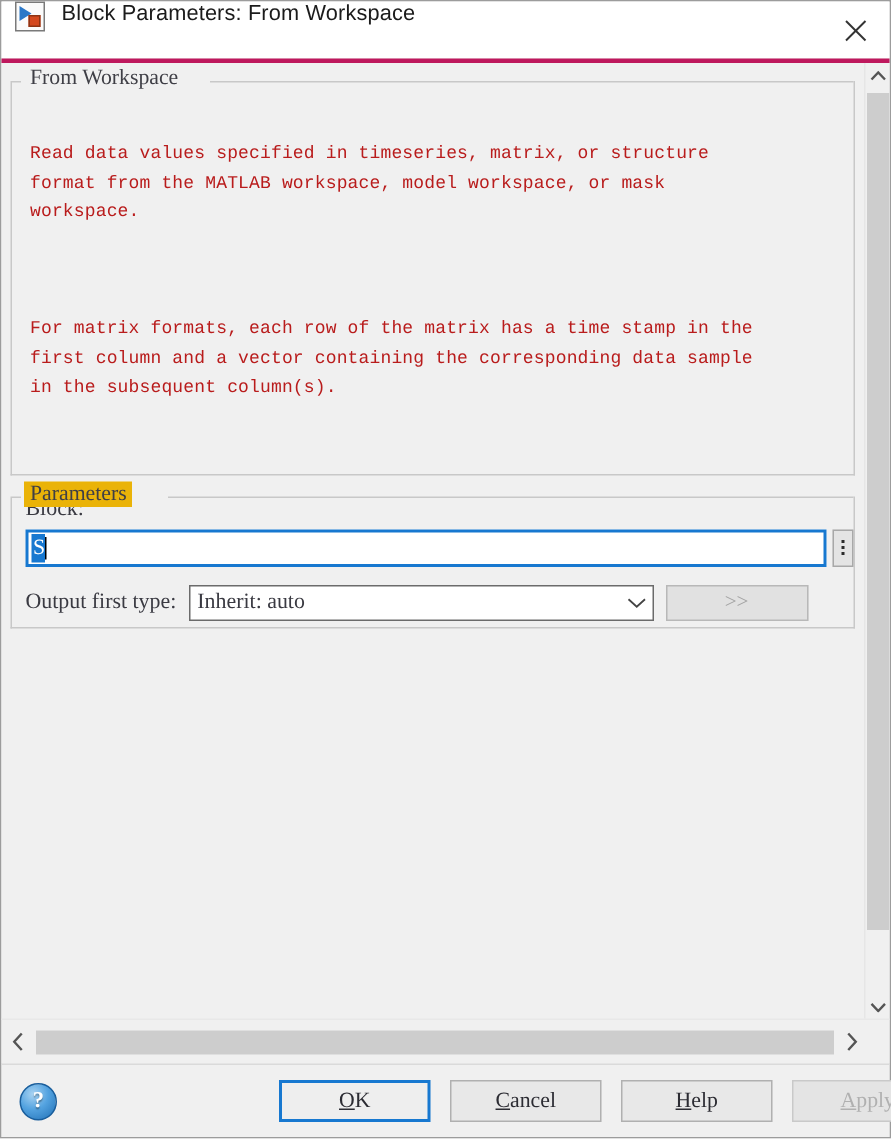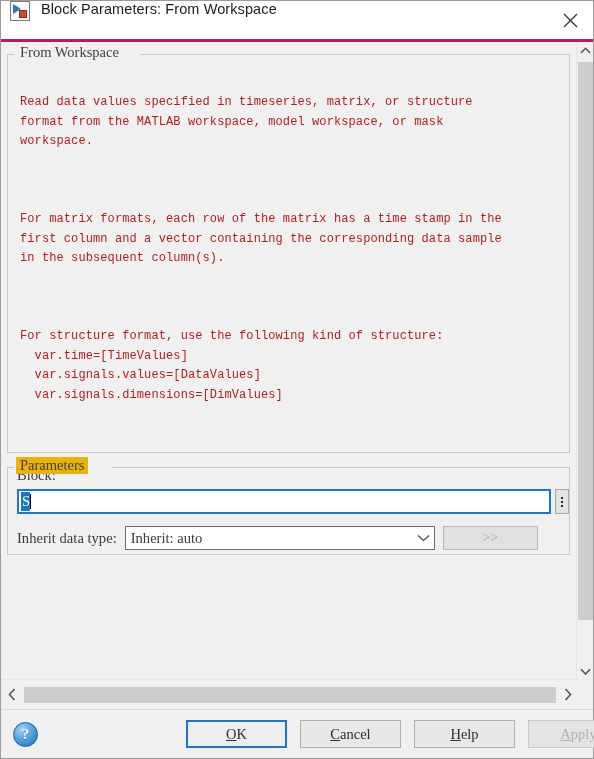--- a/index.html
+++ b/index.html
@@ -438,45 +438,41 @@
 
       <div class="groupbox">
         <div class="group-legend">From Workspace</div>
         <div class="desc-box">
           <p>Read data values specified in timeseries, matrix, or structure
 format from the MATLAB workspace, model workspace, or mask
 workspace.</p>
           <p>For matrix formats, each row of the matrix has a time stamp in the
 first column and a vector containing the corresponding data sample
 in the subsequent column(s).</p>
-          <p>For structure format, use the following kind of structure:
-  var.time=[TimeValues]
-  var.signals.values=[DataValues]
-  var.signals.dimensions=[DimValues]</p>
         </div>
       </div>
 
       <div class="params-group">
         <div class="params-legend">Parameters</div>
 
         <div class="field-label">Block:</div>
         <div class="input-row">
           <div class="text-input focused">
             <span class="sel-text">S</span>
               <span class="caret"></span>
           </div>
           <div class="dots-btn">
             <i></i>
             <i></i>
             <i></i>
           </div>
         </div>
 
         <div class="combo-row">
-          <div class="field-label">Inherit data type:</div>
+          <div class="field-label">Output first type:</div>
           <div class="combo">
             <span class="combo-val">Inherit: auto</span>
             <svg class="chev" width="13" height="8" viewBox="0 0 13 8" aria-hidden="true">
               <polyline points="1,1.5 6.5,6.5 12,1.5" fill="none" stroke="#444" stroke-width="1.2"></polyline>
             </svg>
           </div>
           <div class="push-btn-sm">&gt;&gt;</div>
         </div>
 
       </div>

